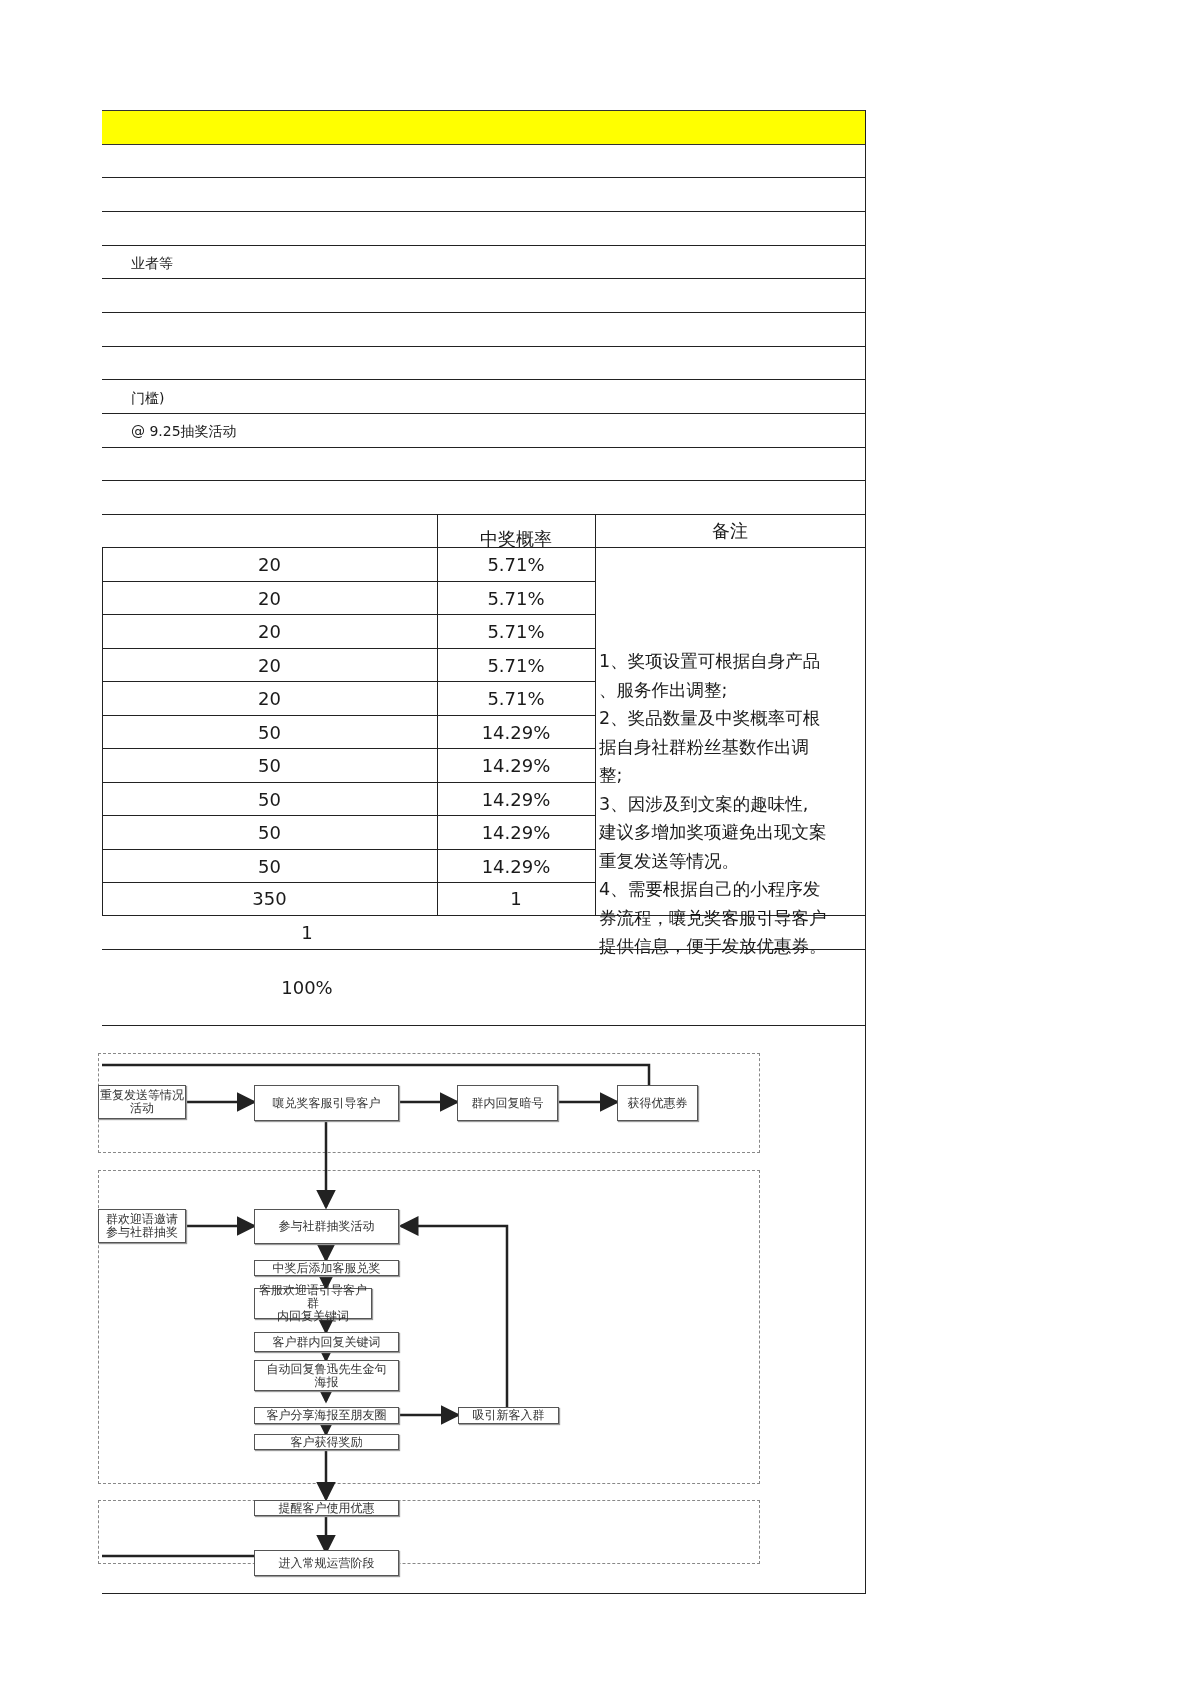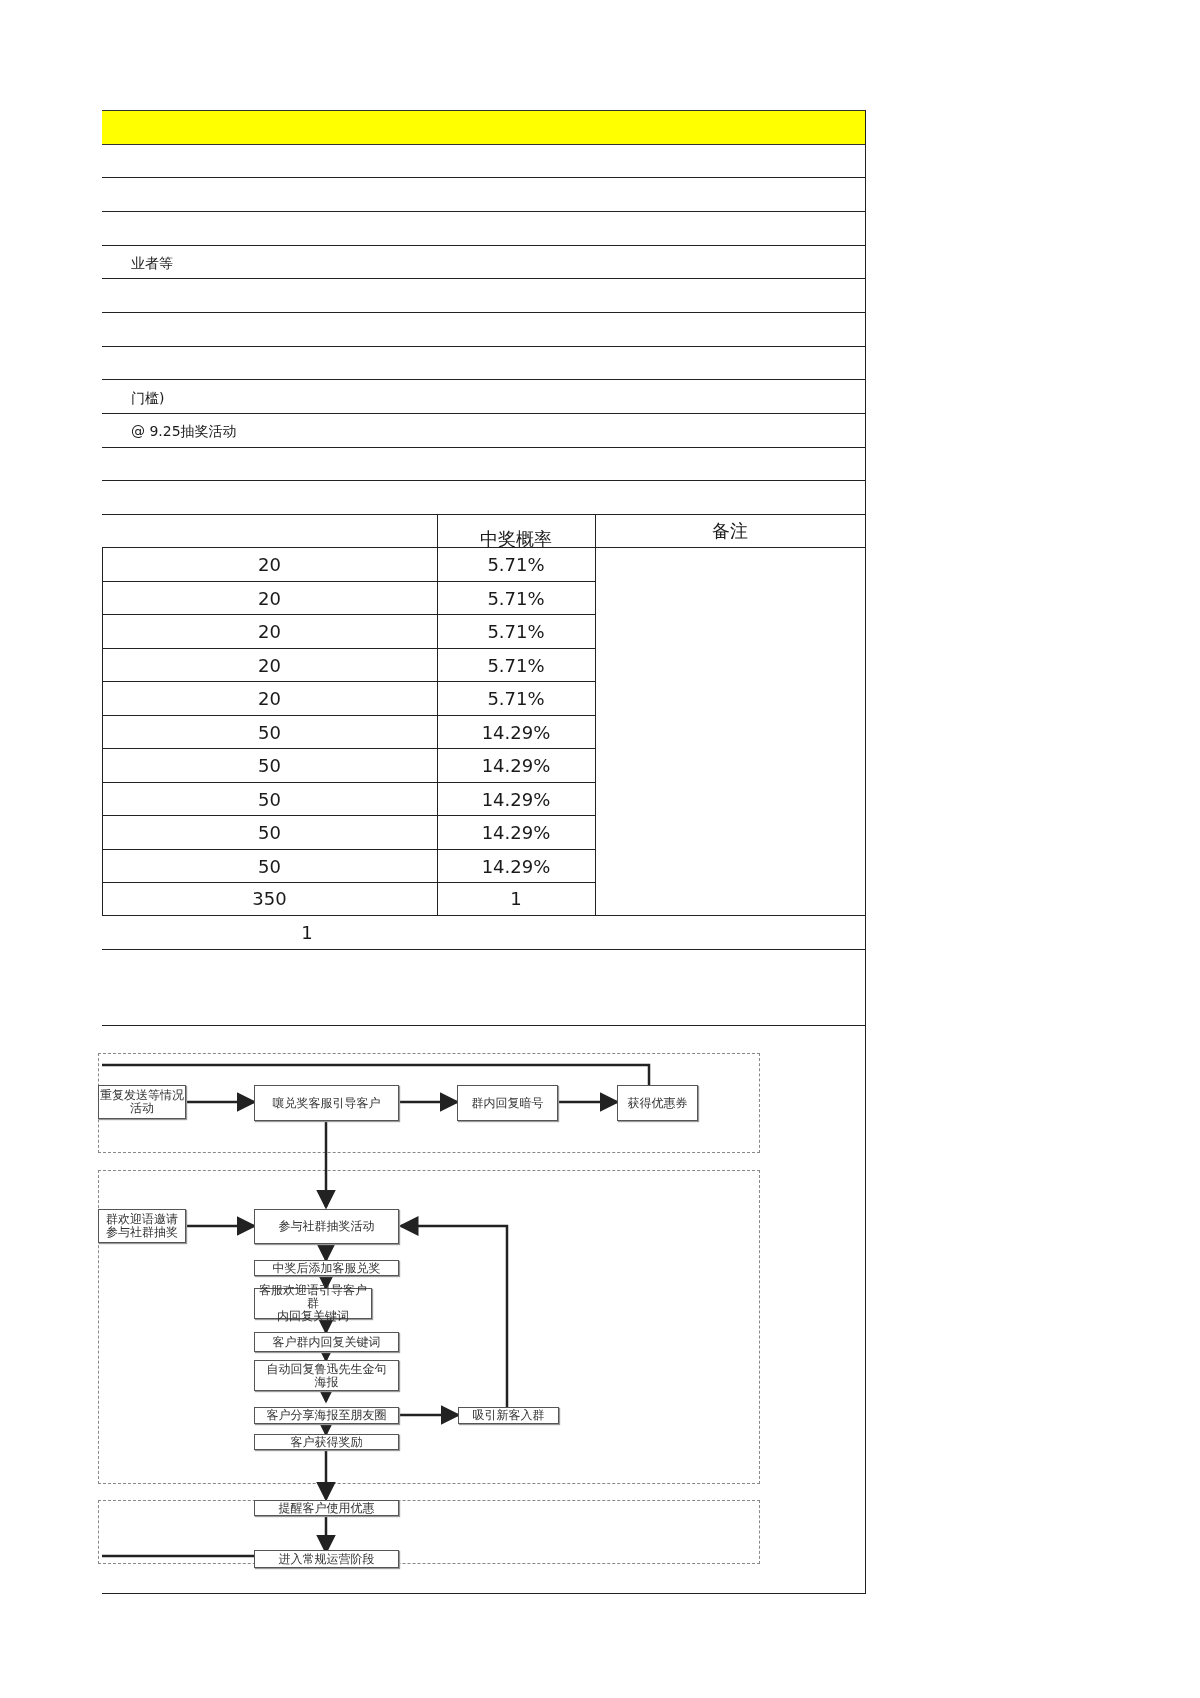--- a/index.html
+++ b/index.html
@@ -78,23 +78,35 @@
   <div class="tbl-cell" style="left:335px; top:739px; width:158px; height:34px">14.29%</div>
   <div class="hline" style="top:772px; width:493px"></div>
   <div class="tbl-cell" style="left:0; top:772px; width:335px; height:33px">350</div>
   <div class="tbl-cell" style="left:335px; top:772px; width:158px; height:33px">1</div>
   <div class="hline" style="top:805px"></div>
 
   <div class="vline" style="left:0; top:437px; height:368px"></div>
   <div class="vline" style="left:335px; top:404px; height:401px"></div>
   <div class="vline" style="left:493px; top:404px; height:401px"></div>
 
+  <div class="note">1、奖项设置可根据自身产品
+、服务作出调整;
+2、奖品数量及中奖概率可根
+据自身社群粉丝基数作出调
+整;
+3、因涉及到文案的趣味性,
+建议多增加奖项避免出现文案
+重复发送等情况。
+4、需要根据自己的小程序发
+券流程，嚷兑奖客服引导客户
+提供信息，便于发放优惠券。</div>
 
   <div class="tbl-cell" style="left:0; top:805px; width:410px; height:34px">1</div>
   <div class="hline" style="top:839px"></div>
+  <div class="tbl-cell" style="left:0; top:839px; width:410px; height:76px">100%</div>
   <div class="hline" style="top:915px"></div>
 
   <div class="dotbox" style="left:-4px; top:943px; width:662px; height:100px"></div>
   <div class="dotbox" style="left:-4px; top:1060px; width:662px; height:314px"></div>
   <div class="dotbox" style="left:-4px; top:1390px; width:662px; height:64px"></div>
 
   <svg class="arrows" width="763" height="1484">
     <defs>
       <marker id="ah" markerWidth="8" markerHeight="8" refX="7" refY="4" orient="auto">
         <path d="M0,0 L8,4 L0,8 z" fill="#222"></path>
@@ -133,16 +145,16 @@
   <div class="node" style="left:152px; top:1150px; width:145px; height:16px">中奖后添加客服兑奖</div>
   <div class="node" style="left:152px; top:1178px; width:118px; height:31px; white-space:pre-line">客服欢迎语引导客户群
 内回复关键词</div>
   <div class="node" style="left:152px; top:1222px; width:145px; height:20px">客户群内回复关键词</div>
   <div class="node" style="left:152px; top:1250px; width:145px; height:31px; white-space:pre-line">自动回复鲁迅先生金句
 海报</div>
   <div class="node" style="left:152px; top:1297px; width:145px; height:17px">客户分享海报至朋友圈</div>
   <div class="node" style="left:356px; top:1297px; width:101px; height:17px">吸引新客入群</div>
   <div class="node" style="left:152px; top:1324px; width:145px; height:16px">客户获得奖励</div>
   <div class="node" style="left:152px; top:1390px; width:145px; height:16px">提醒客户使用优惠</div>
-  <div class="node" style="left:152px; top:1440px; width:145px; height:18px">进入常规运营阶段</div>
+  <div class="node" style="left:152px; top:1440px; width:145px; height:26px">进入常规运营阶段</div>
 
   <div class="hline" style="top:1483px"></div>
 </div>
 
 </body></html>

